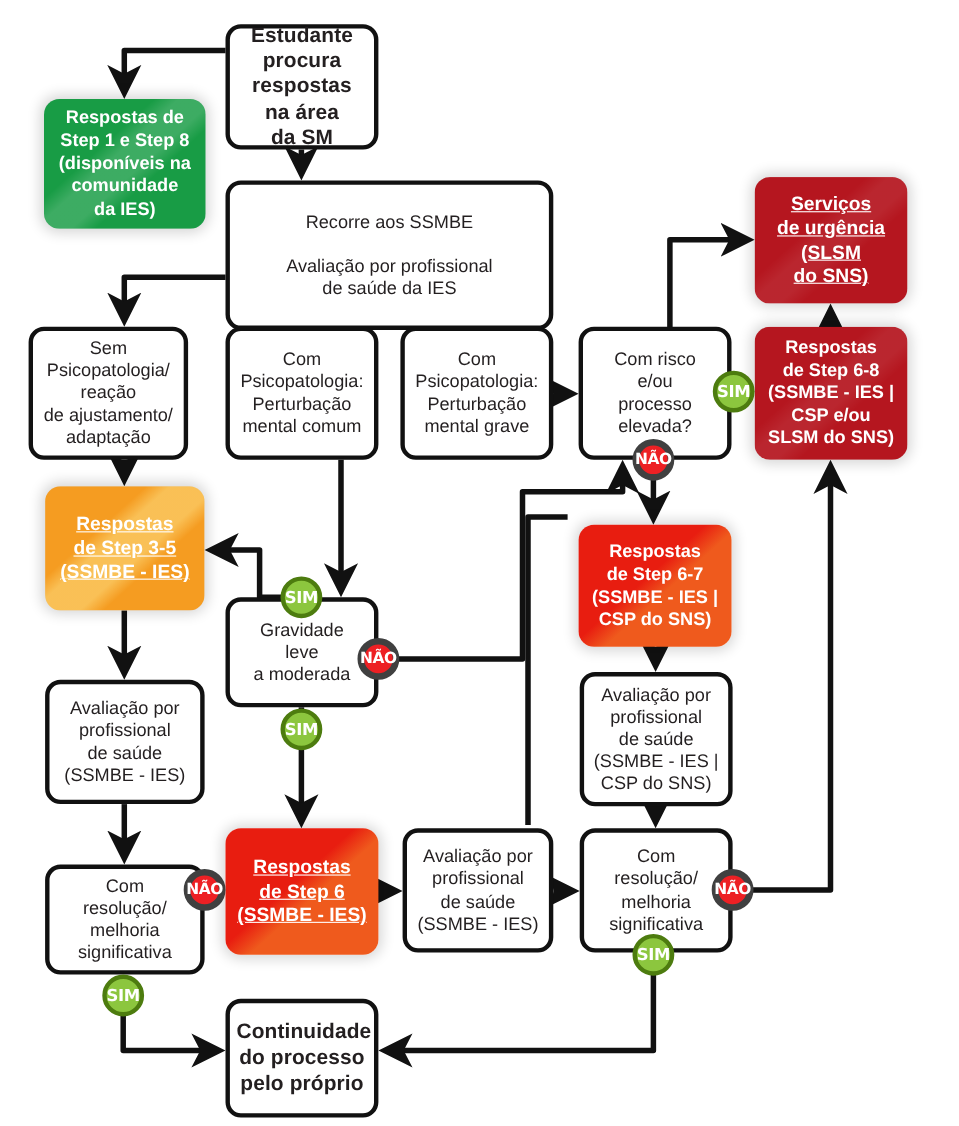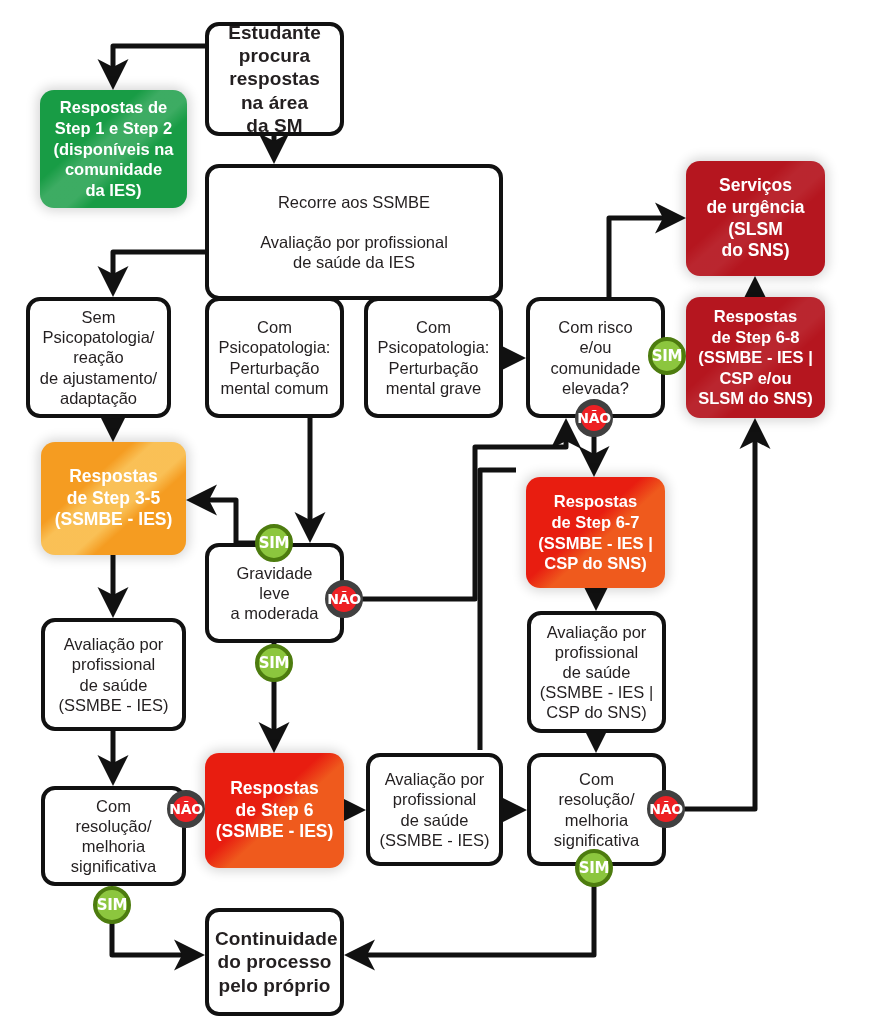--- a/index.html
+++ b/index.html
@@ -60,20 +60,21 @@
   .node.fill {
     border: none;
     color: #ffffff;
     font-weight: bold;
     font-size: 16.5px;
     line-height: 1.25;
     box-shadow: 0 0 12px 3px rgba(0,0,0,0.16);
   }
   .node.fill.big {
     font-size: 17.5px;
+    text-decoration: underline;
   }
   .node.green {
     background:
       linear-gradient(138deg,
         rgba(255,255,255,0.00) 0%,
         rgba(255,255,255,0.00) 36%,
         rgba(255,255,255,0.16) 44%,
         rgba(255,255,255,0.16) 56%,
         rgba(255,255,255,0.00) 64%,
         rgba(255,255,255,0.00) 100%),
@@ -232,21 +233,21 @@
   <div class="node plain bold" style="left:205px; top:22px; width:139px; height:114px;">
     <span class="txt">Estudante
 procura
 respostas
 na área
 da SM</span>
   </div>
 
   <div class="node fill green" style="left:40px; top:90px; width:147px; height:118px;">
     <span class="txt">Respostas de
-Step 1 e Step 2
+Step 1 e Step 8
 (disponíveis na
 comunidade
 da IES)</span>
   </div>
 
   <div class="node plain" style="left:205px; top:164px; width:298px; height:136px;">
     <span class="txt">Recorre aos SSMBE
 
 Avaliação por profissional
 de saúde da IES</span>
@@ -270,21 +271,21 @@
   <div class="node plain" style="left:364px; top:297px; width:139px; height:121px;">
     <span class="txt">Com
 Psicopatologia:
 Perturbação
 mental grave</span>
   </div>
 
   <div class="node plain" style="left:526px; top:297px; width:139px; height:121px;">
     <span class="txt">Com risco
 e/ou
-comunidade
+processo
 elevada?</span>
   </div>
 
   <div class="node fill darkred big" style="left:686px; top:161px; width:139px; height:115px;">
     <span class="txt">Serviços
 de urgência
 (SLSM
 do SNS)</span>
   </div>
 

